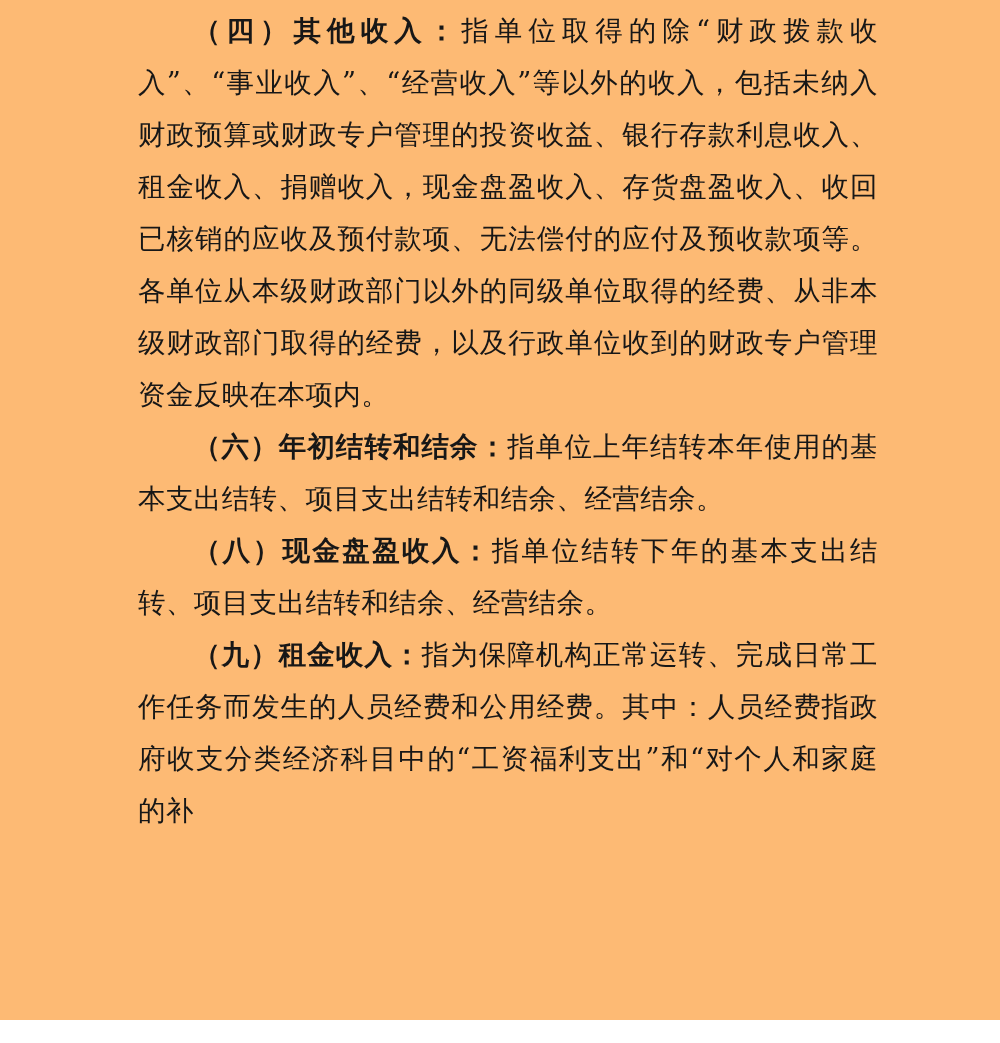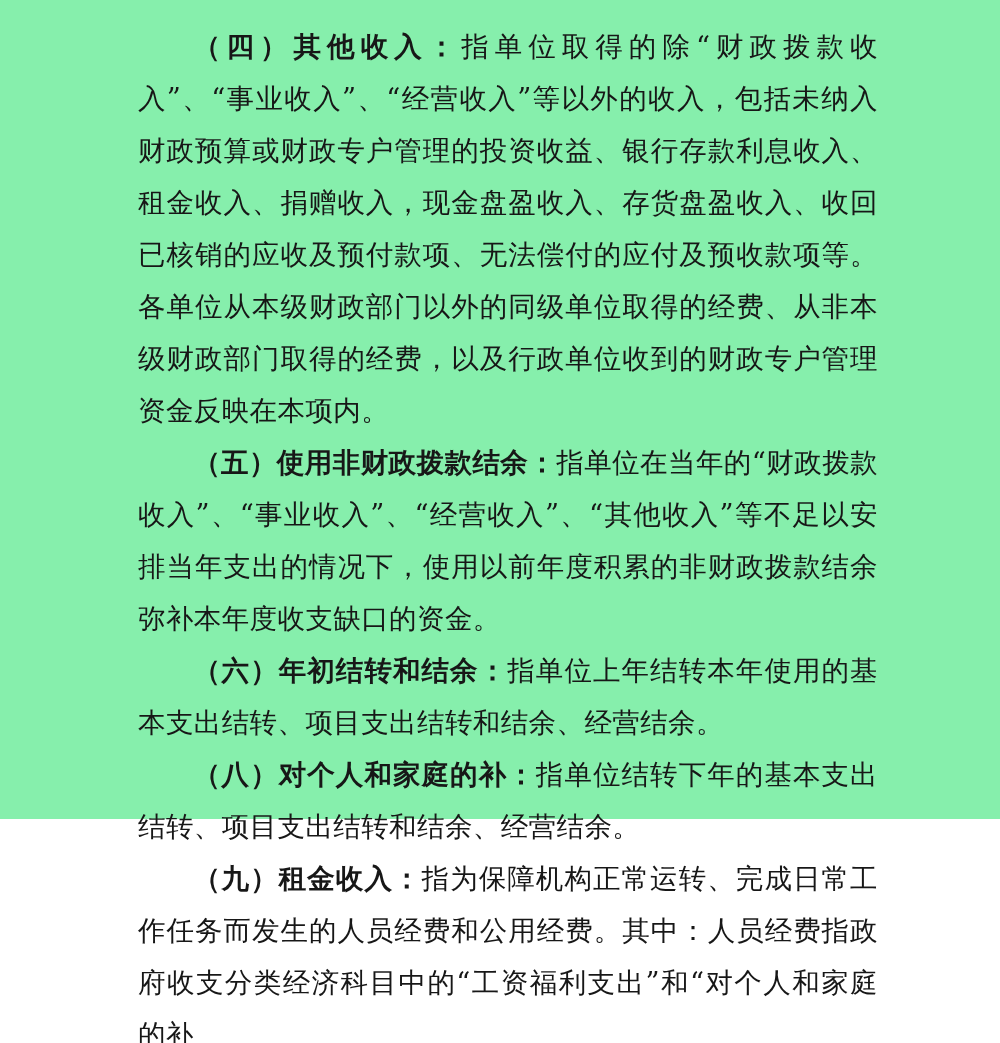--- a/index.html
+++ b/index.html
@@ -10,24 +10,24 @@
   body {
     width: 1000px;
     height: 1043px;
     overflow: hidden;
     font-family: "DejaVu Serif", "Liberation Serif", serif;
     color: #1a1a1a;
   }
   .page {
     position: relative;
     width: 1000px;
-    height: 819px;
-    background: #86efac;
+    height: 1020px;
+    background: #fdba74;
     box-sizing: border-box;
-    padding: 16px 122px 0 138px;
+    padding: 0 122px 0 138px;
   }
   .doc-body {
     padding-top: 4px;
   }
   p.para {
     margin: 0 0 0 0;
     font-size: 27.5px;
     line-height: 52px;
     text-align: justify;
     text-justify: inter-ideograph;
@@ -46,31 +46,28 @@
 </head>
 <body>
 
 <div class="page">
   <div class="doc-body">
 
     <p class="para first-indent">
       <span class="bold-term">（四）其他收入：</span><span>指单位取得的除“财政拨款收入”、“事业收入”、“经营收入”等以外的收入，包括未纳入财政预算或财政专户管理的投资收益、银行存款利息收入、租金收入、捐赠收入，现金盘盈收入、存货盘盈收入、收回已核销的应收及预付款项、无法偿付的应付及预收款项等。各单位从本级财政部门以外的同级单位取得的经费、从非本级财政部门取得的经费，以及行政单位收到的财政专户管理资金反映在本项内。</span>
     </p>
 
-    <p class="para first-indent">
-      <span class="bold-term">（五）使用非财政拨款结余：</span><span>指单位在当年的“财政拨款收入”、“事业收入”、“经营收入”、“其他收入”等不足以安排当年支出的情况下，使用以前年度积累的非财政拨款结余弥补本年度收支缺口的资金。</span>
-    </p>
 
     <p class="para first-indent">
       <span class="bold-term">（六）年初结转和结余：</span><span>指单位上年结转本年使用的基本支出结转、项目支出结转和结余、经营结余。</span>
     </p>
 
 
     <p class="para first-indent">
-      <span class="bold-term">（八）对个人和家庭的补：</span><span>指单位结转下年的基本支出结转、项目支出结转和结余、经营结余。</span>
+      <span class="bold-term">（八）现金盘盈收入：</span><span>指单位结转下年的基本支出结转、项目支出结转和结余、经营结余。</span>
     </p>
 
     <p class="para first-indent">
       <span class="bold-term">（九）租金收入：</span><span>指为保障机构正常运转、完成日常工作任务而发生的人员经费和公用经费。其中：人员经费指政府收支分类经济科目中的“工资福利支出”和“对个人和家庭的补</span>
     </p>
 
   </div>
 </div>
 
 </body></html>

